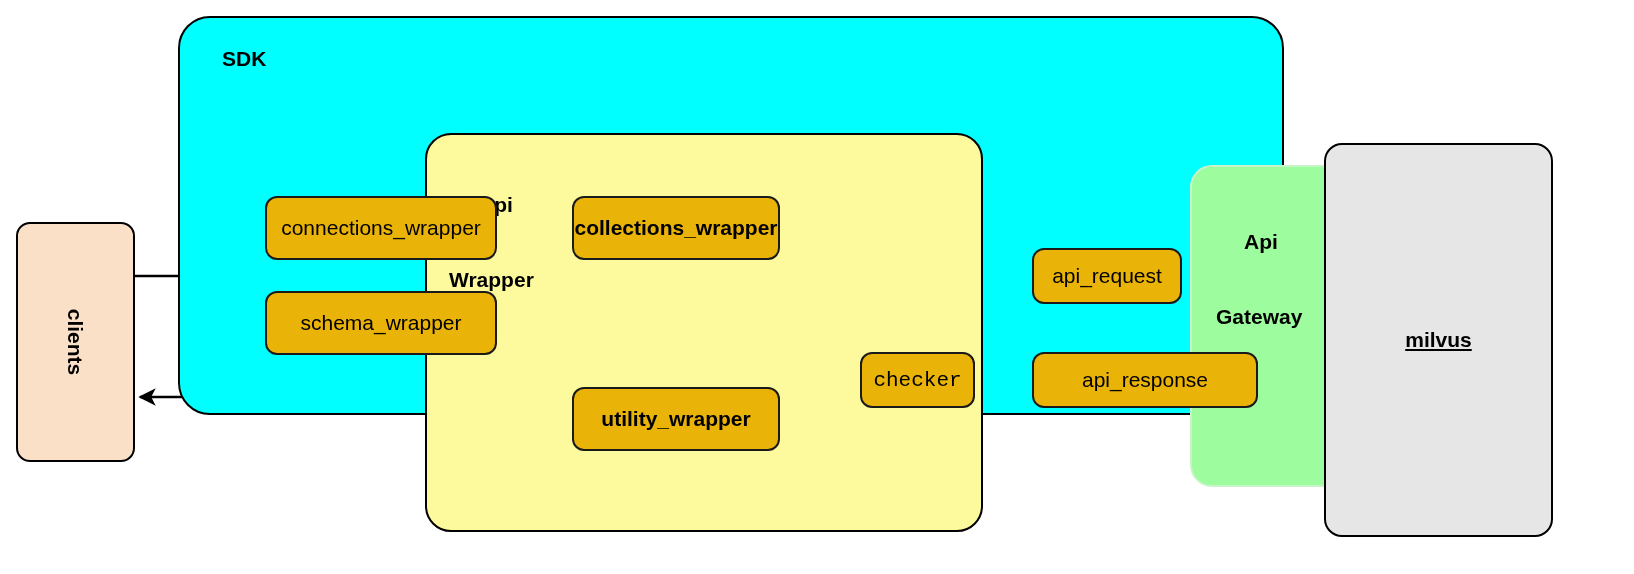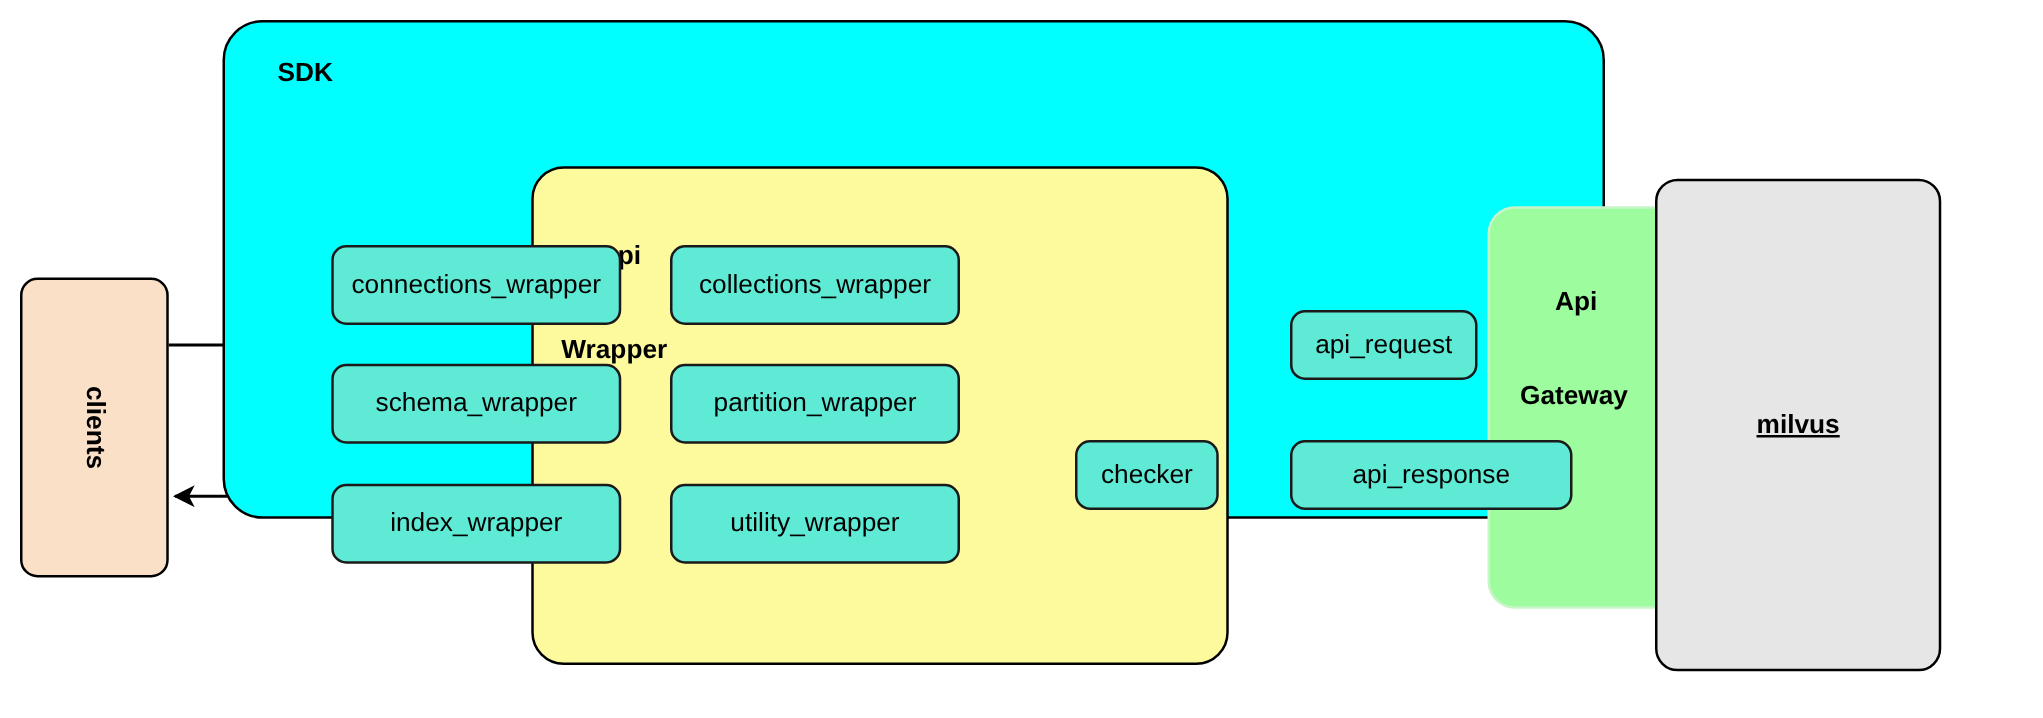--- a/index.html
+++ b/index.html
@@ -83,41 +83,41 @@
   }
   #api-gateway-title {
     left: 24px;
     top: 12px;
   }
   #api-gateway-title .ln1 { display: block; text-indent: 28px; }
   #api-gateway-title .ln2 { display: block; text-indent: 0; }
 
   
   .leaf {
-    background: #5eead4;
+    background: #eab308;
     border: 2px solid #1a1a1a;
     border-radius: 12px;
     font-size: 21px;
     color: #000000;
     white-space: nowrap;
   }
 
   
   .w-col-l { left: 265px; width: 232px; }
-  .w-col-r { left: 536px; width: 232px; }
+  .w-col-r { left: 572px; width: 208px; font-weight: bold; }
   .w-row-1 { top: 196px; height: 64px; }
   .w-row-2 { top: 291px; height: 64px; }
   .w-row-3 { top: 387px; height: 64px; }
 
   
   #api-request-box  { left: 1032px; top: 248px; width: 150px; height: 56px; }
   #api-response-box { left: 1032px; top: 352px; width: 226px; height: 56px; }
 
   
-  #checker-box { left: 860px; top: 352px; width: 115px; height: 56px; }
+  #checker-box { left: 860px; top: 352px; width: 115px; height: 56px; font-family: Liberation Mono, monospace; }
 
   
   #clients-box {
     left: 16px;
     top: 222px;
     width: 119px;
     height: 240px;
     background: #fbe0c8;
     border: 2px solid #000000;
     border-radius: 14px;
@@ -219,26 +219,20 @@
 
   <div class="box leaf w-col-l w-row-1">
     <span>connections_wrapper</span>
   </div>
   <div class="box leaf w-col-r w-row-1">
     <span>collections_wrapper</span>
   </div>
   <div class="box leaf w-col-l w-row-2">
     <span>schema_wrapper</span>
   </div>
-  <div class="box leaf w-col-r w-row-2">
-    <span>partition_wrapper</span>
-  </div>
-  <div class="box leaf w-col-l w-row-3">
-    <span>index_wrapper</span>
-  </div>
   <div class="box leaf w-col-r w-row-3">
     <span>utility_wrapper</span>
   </div>
 
   <div class="box leaf" id="checker-box">
     <span>checker</span>
   </div>
 
   <div class="box leaf" id="api-request-box">
     <span>api_request</span>

